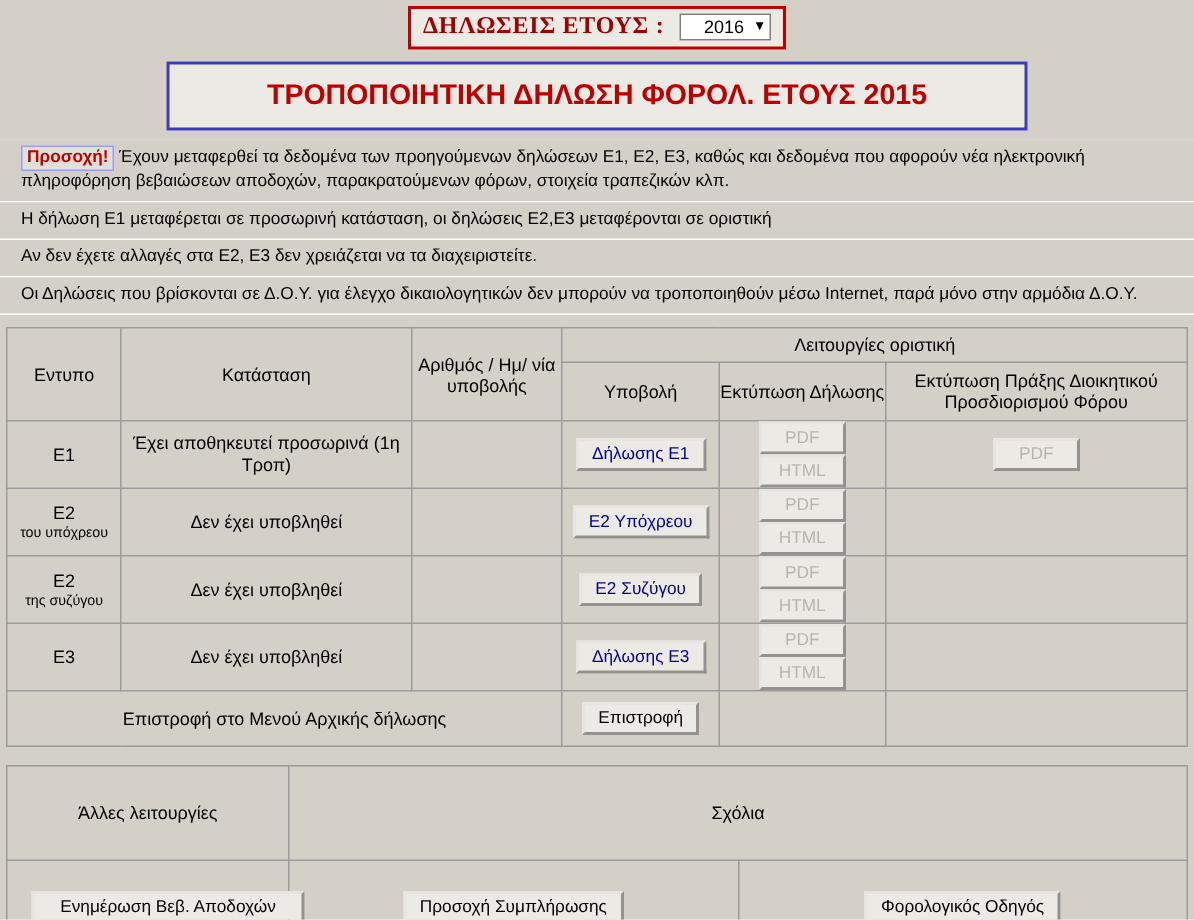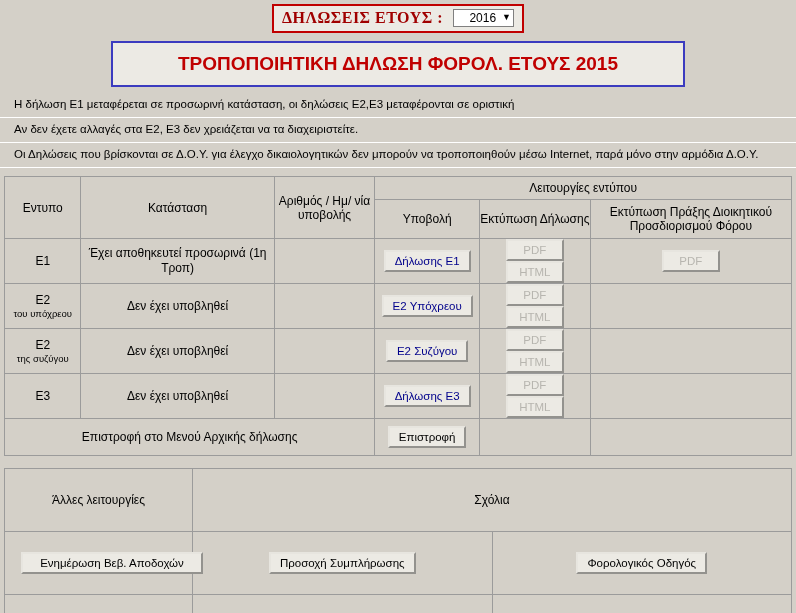--- a/index.html
+++ b/index.html
@@ -261,20 +261,23 @@
         </span>
       </div>
     </div>
 
     <div class="titleband">
       <div class="title-box">
         <span class="title-text">ΤΡΟΠΟΠΟΙΗΤΙΚΗ ΔΗΛΩΣΗ ΦΟΡΟΛ. ΕΤΟΥΣ 2015</span>
       </div>
     </div>
 
+    <div class="notice">
+      <span class="attention">Προσοχή!</span><span>Έχουν μεταφερθεί τα δεδομένα των προηγούμενων δηλώσεων Ε1, Ε2, Ε3, καθώς και δεδομένα που αφορούν νέα ηλεκτρονική πληροφόρηση βεβαιώσεων αποδοχών, παρακρατούμενων φόρων, στοιχεία τραπεζικών κλπ.</span>
+    </div>
     <div class="notice notice-sm">Η δήλωση Ε1 μεταφέρεται σε προσωρινή κατάσταση, οι δηλώσεις Ε2,Ε3 μεταφέρονται σε οριστική</div>
     <div class="notice notice-sm">Αν δεν έχετε αλλαγές στα Ε2, Ε3 δεν χρειάζεται να τα διαχειριστείτε.</div>
     <div class="notice notice-sm">Οι Δηλώσεις που βρίσκονται σε Δ.Ο.Υ. για έλεγχο δικαιολογητικών δεν μπορούν να τροποποιηθούν μέσω Internet, παρά μόνο στην αρμόδια Δ.Ο.Υ.</div>
 
     <div class="gap"></div>
 
     <div class="tbl-wrap">
       <table class="main">
         <colgroup>
           <col class="col-entypo">
@@ -282,21 +285,21 @@
             <col class="col-arithmos">
           <col class="col-ypovoli">
             <col class="col-ektyposi">
             <col class="col-praxi">
         </colgroup>
         <tbody>
             <tr>
           <th rowspan="2" class="hdr-tall">Εντυπο</th>
           <th rowspan="2" class="hdr-tall">Κατάσταση</th>
           <th rowspan="2" class="hdr-tall">Αριθμός / Ημ/ νία υποβολής</th>
-          <th colspan="3">Λειτουργίες εντύπου</th>
+          <th colspan="3">Λειτουργίες οριστική</th>
         </tr>
         <tr>
           <th style="height:38px">Υποβολή</th>
           <th style="height:38px">Εκτύπωση Δήλωσης</th>
           <th style="height:38px">Εκτύπωση Πράξης Διοικητικού Προσδιορισμού Φόρου</th>
         </tr>
 
         <tr class="row-h">
           <td class="cell-entypo">
             <span>Ε1</span>

